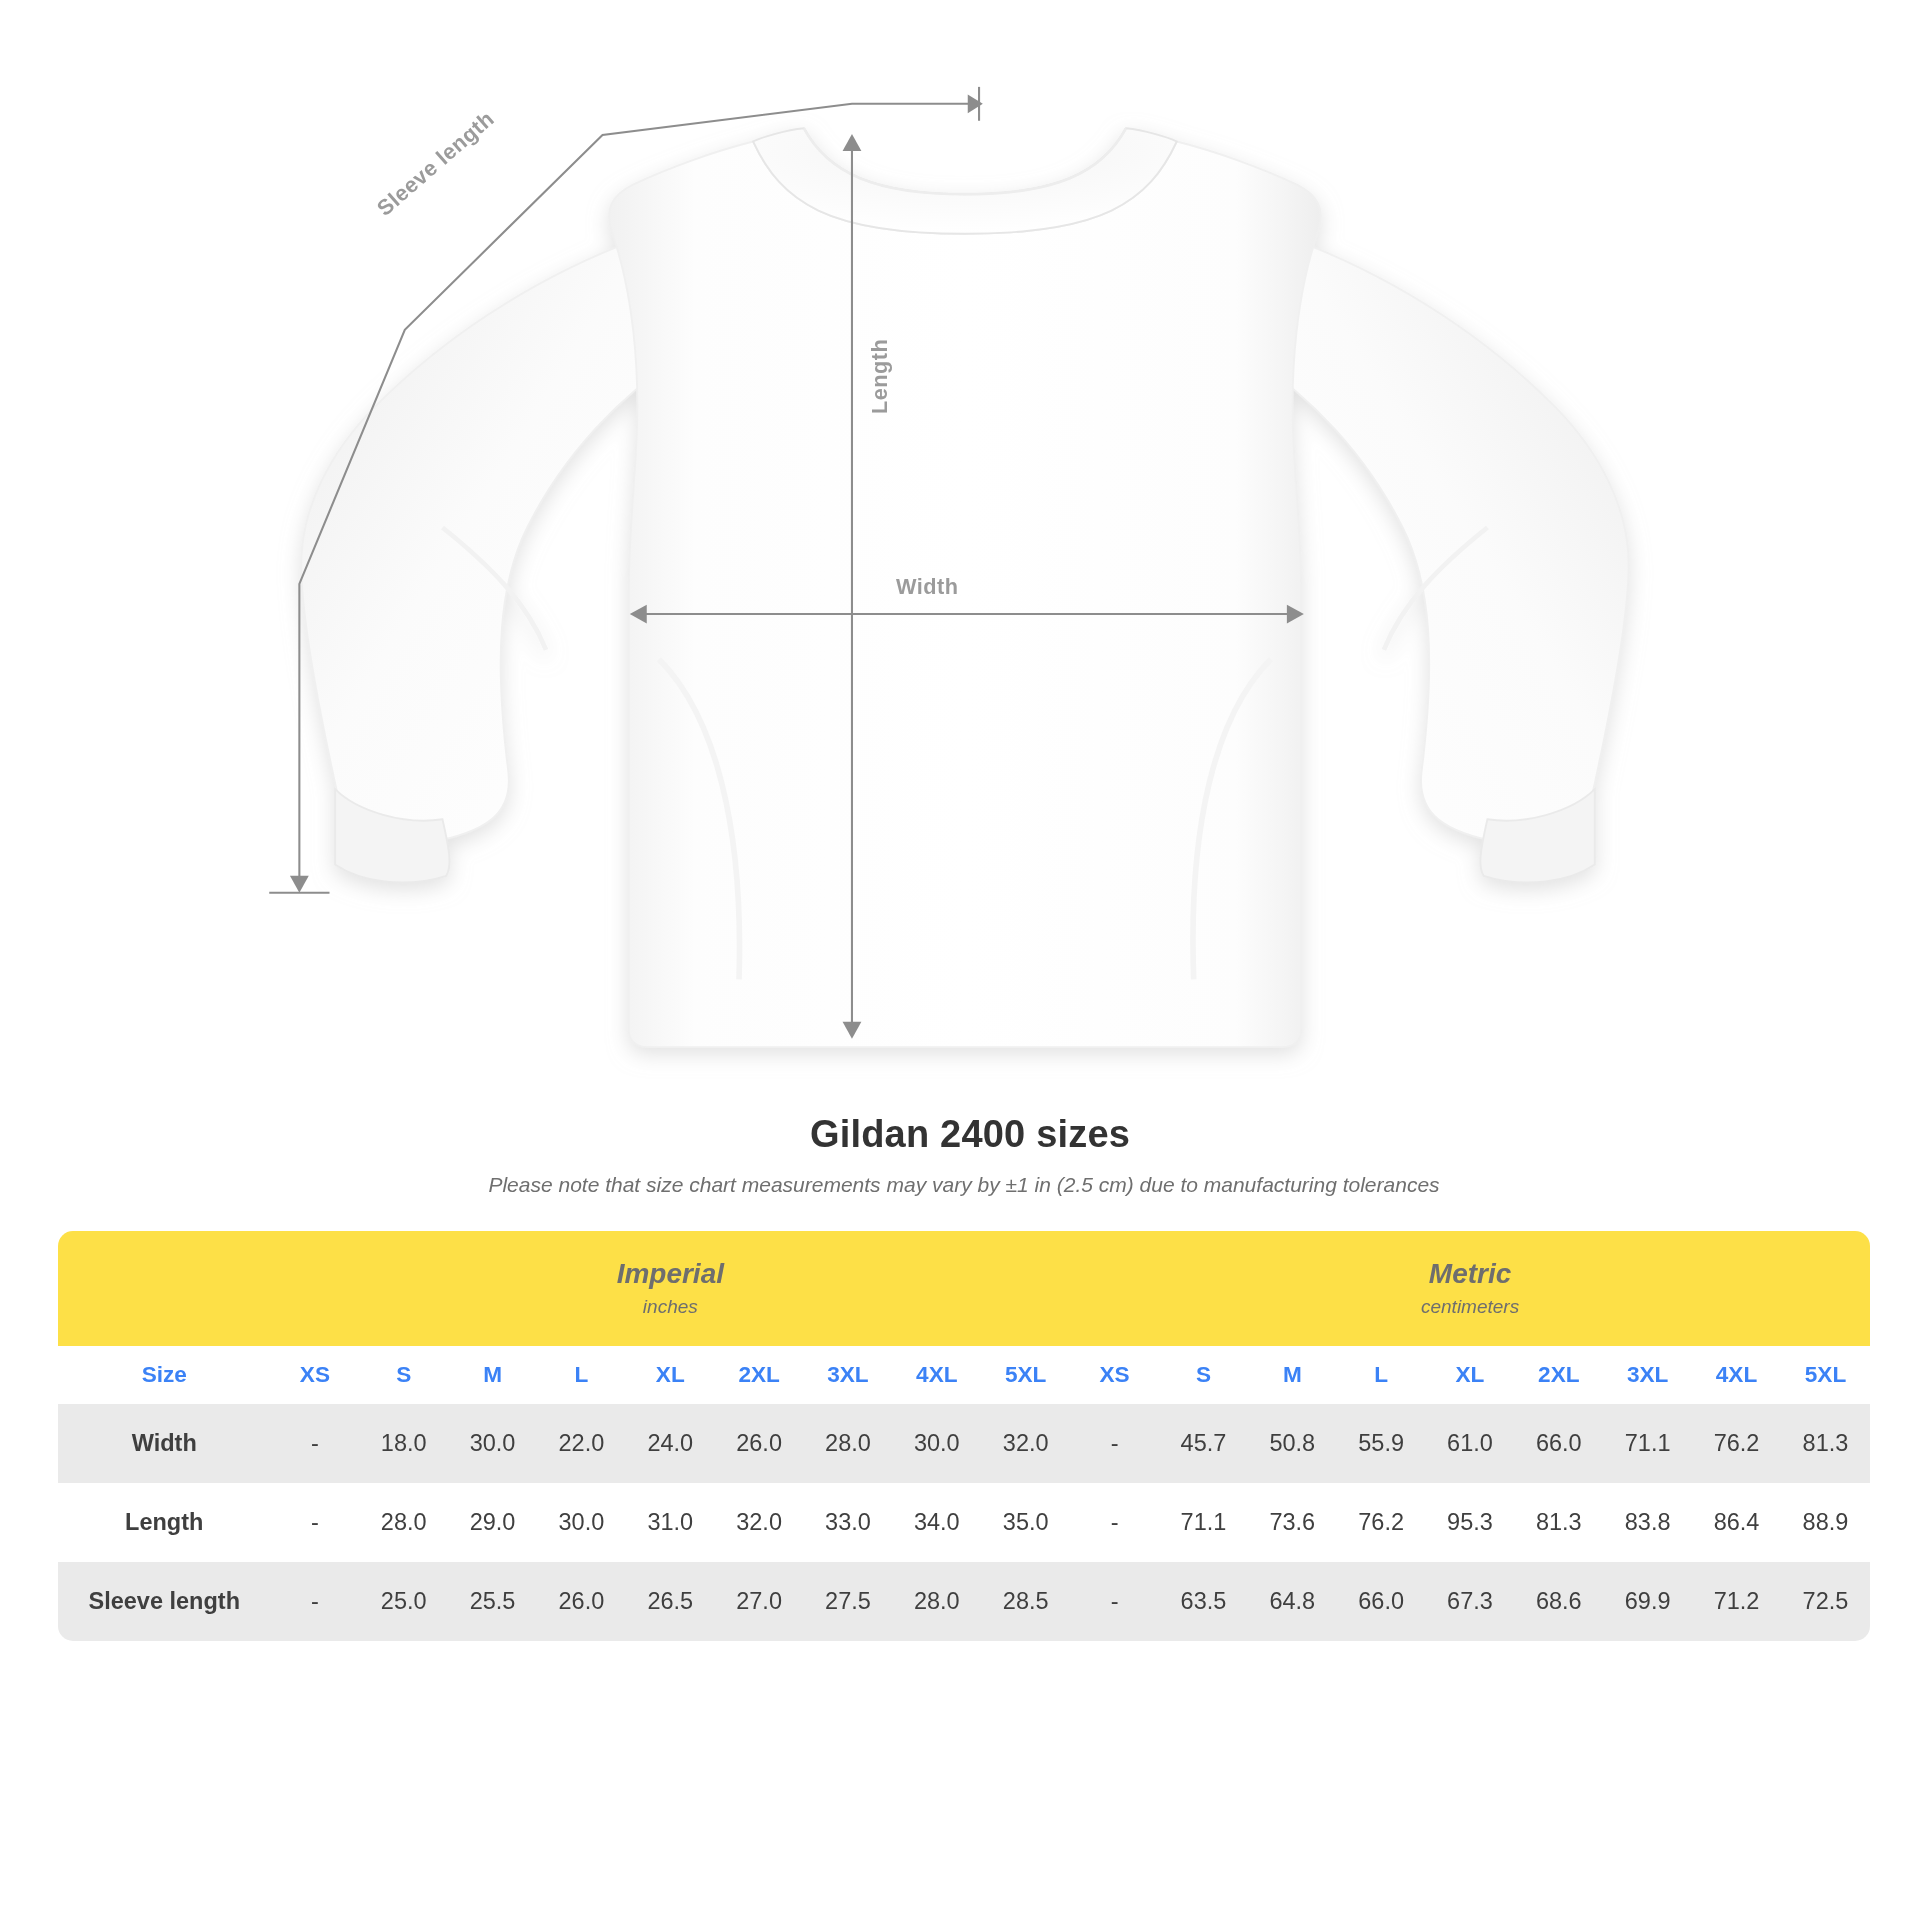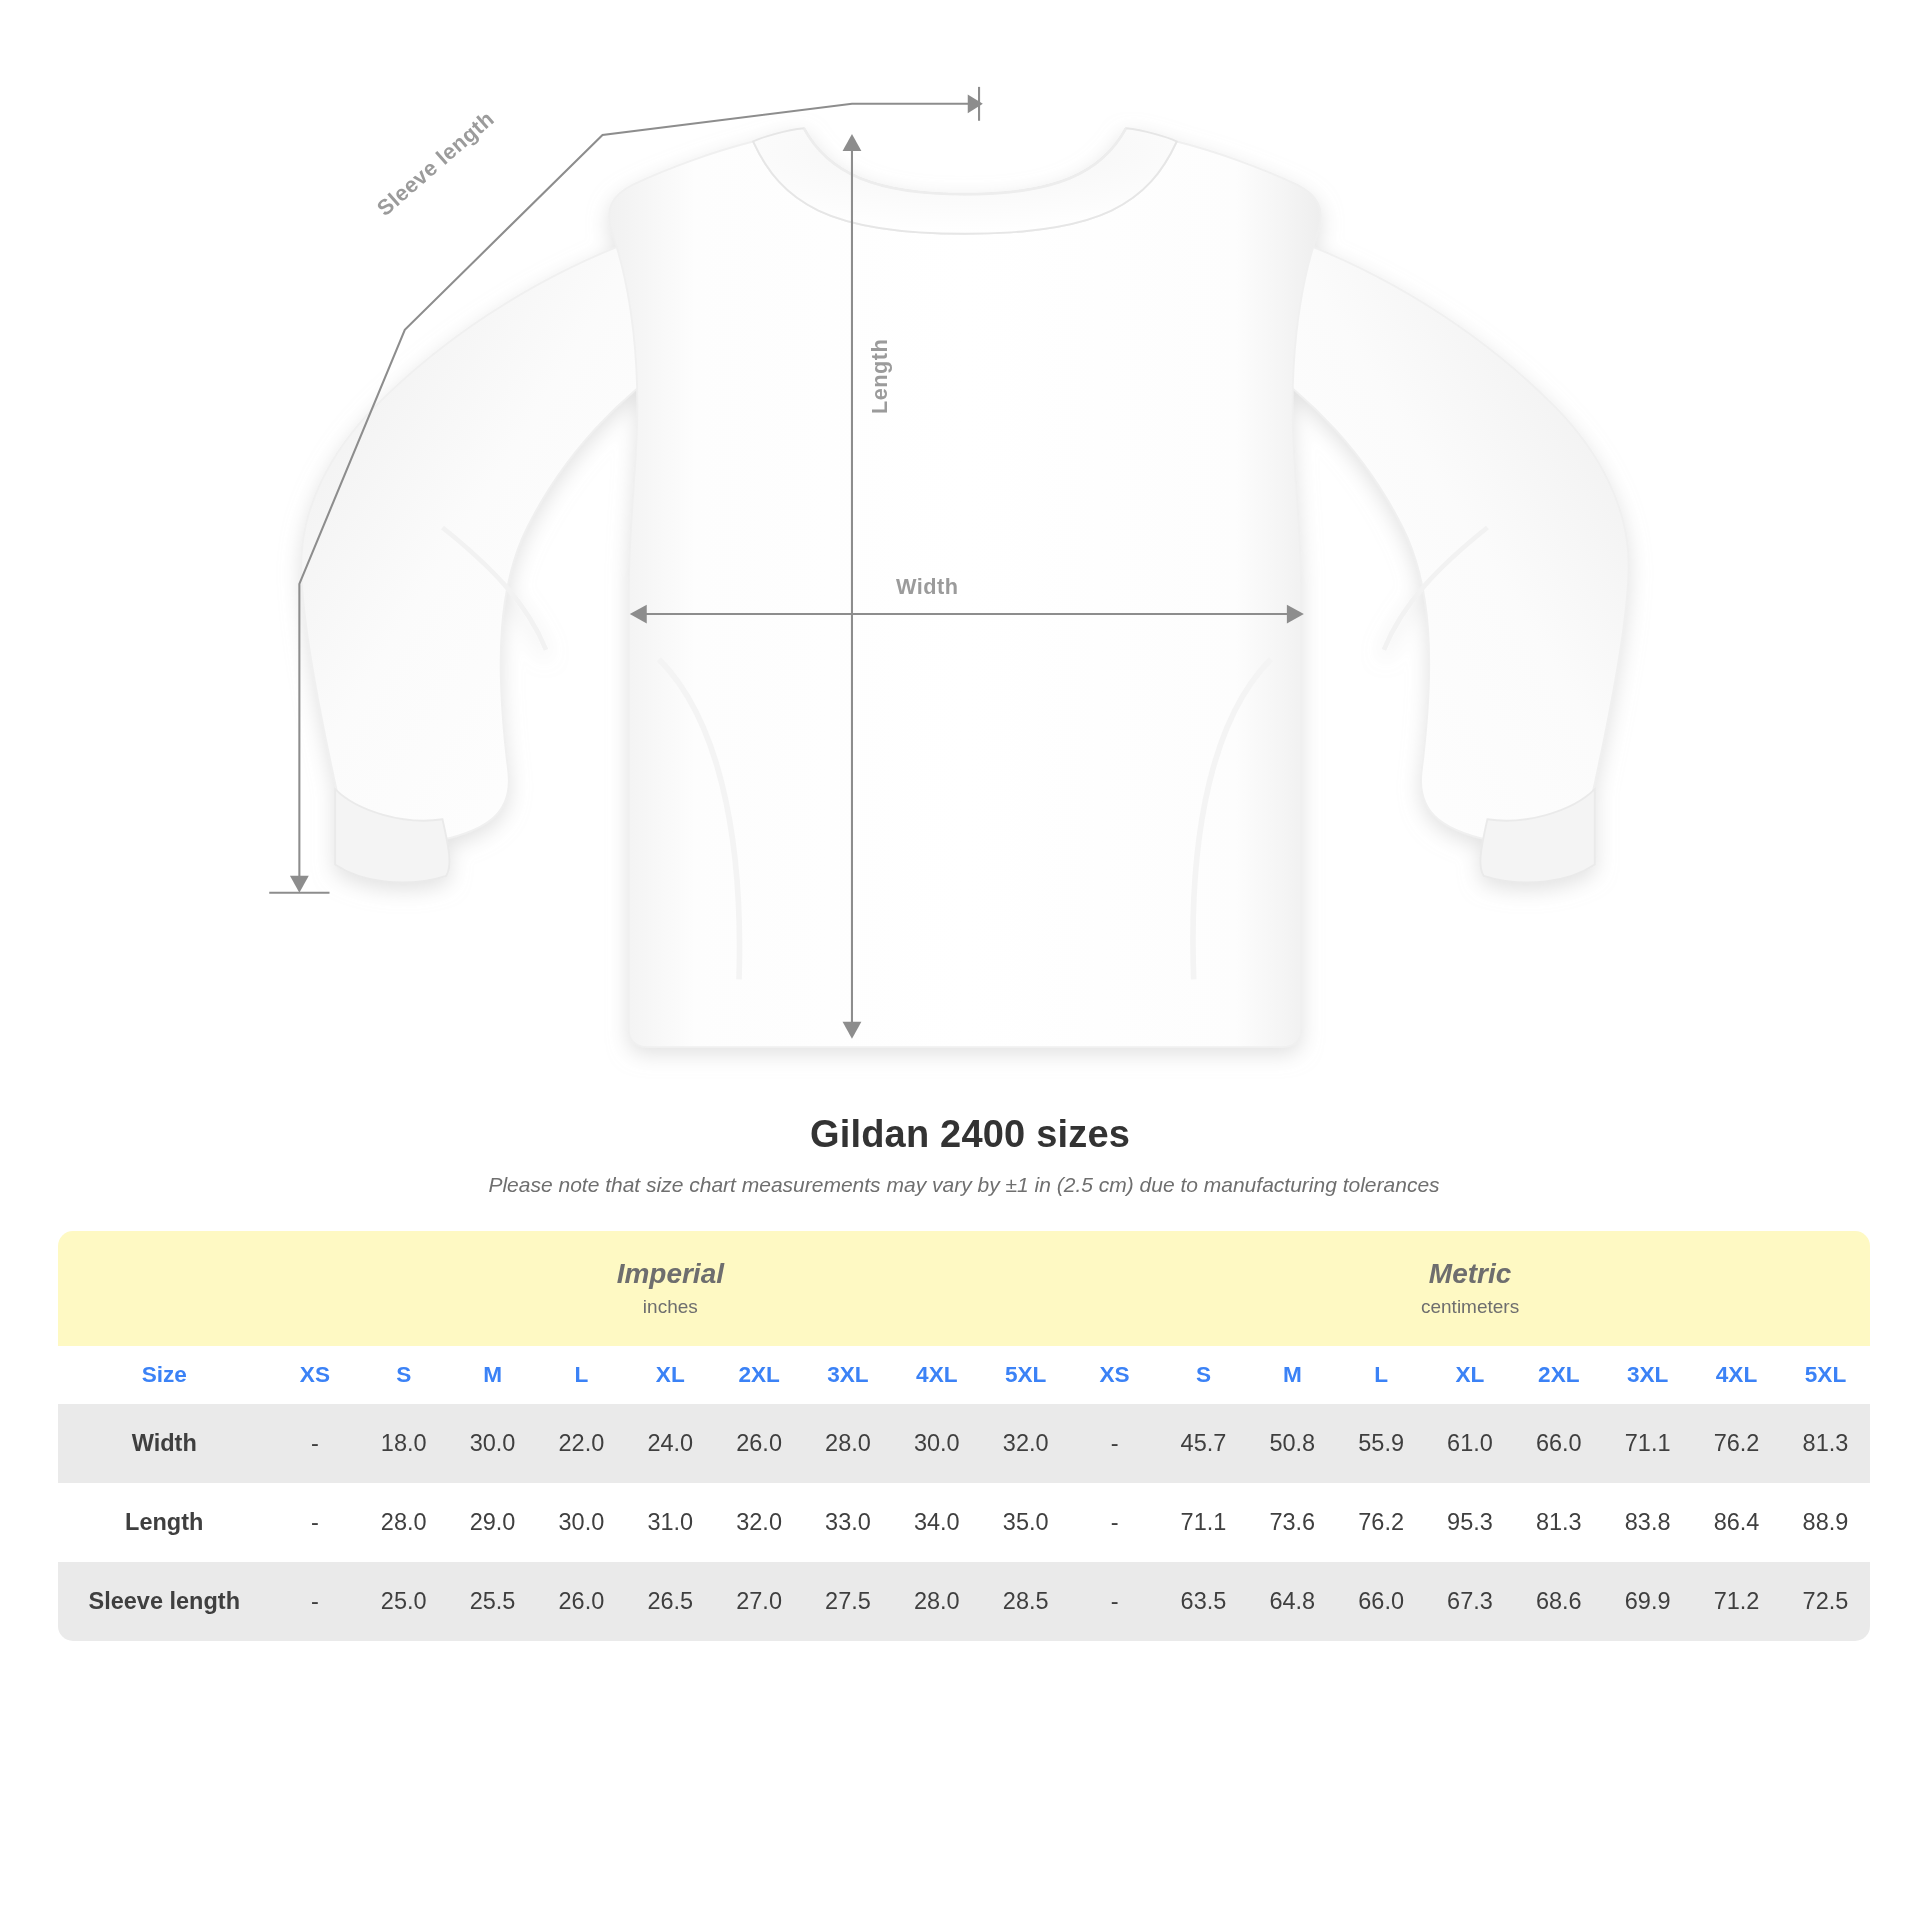--- a/index.html
+++ b/index.html
@@ -85,32 +85,33 @@
     width: 100%;
     border-collapse: collapse;
     table-layout: fixed;
   }
   table.size-table td,
   table.size-table th {
     text-align: center;
     vertical-align: middle;
   }
   .unit-row td {
-    background: #fef9c3;
+    background: #fde047;
     padding: 24.5px 0 28px 0;
   }
   .unit-name {
     font-size: 28px;
     font-style: italic;
     font-weight: bold;
     color: #6e6e6e;
     line-height: 1.25;
   }
   .unit-sub {
     font-size: 19px;
+    font-style: italic;
     color: #6e6e6e;
     margin-top: 5.6px;
   }
   .head-row th {
     background: #ffffff;
     padding: 16px 0;
     font-size: 22.6px;
     font-weight: bold;
     color: #3b82f6;
   }

